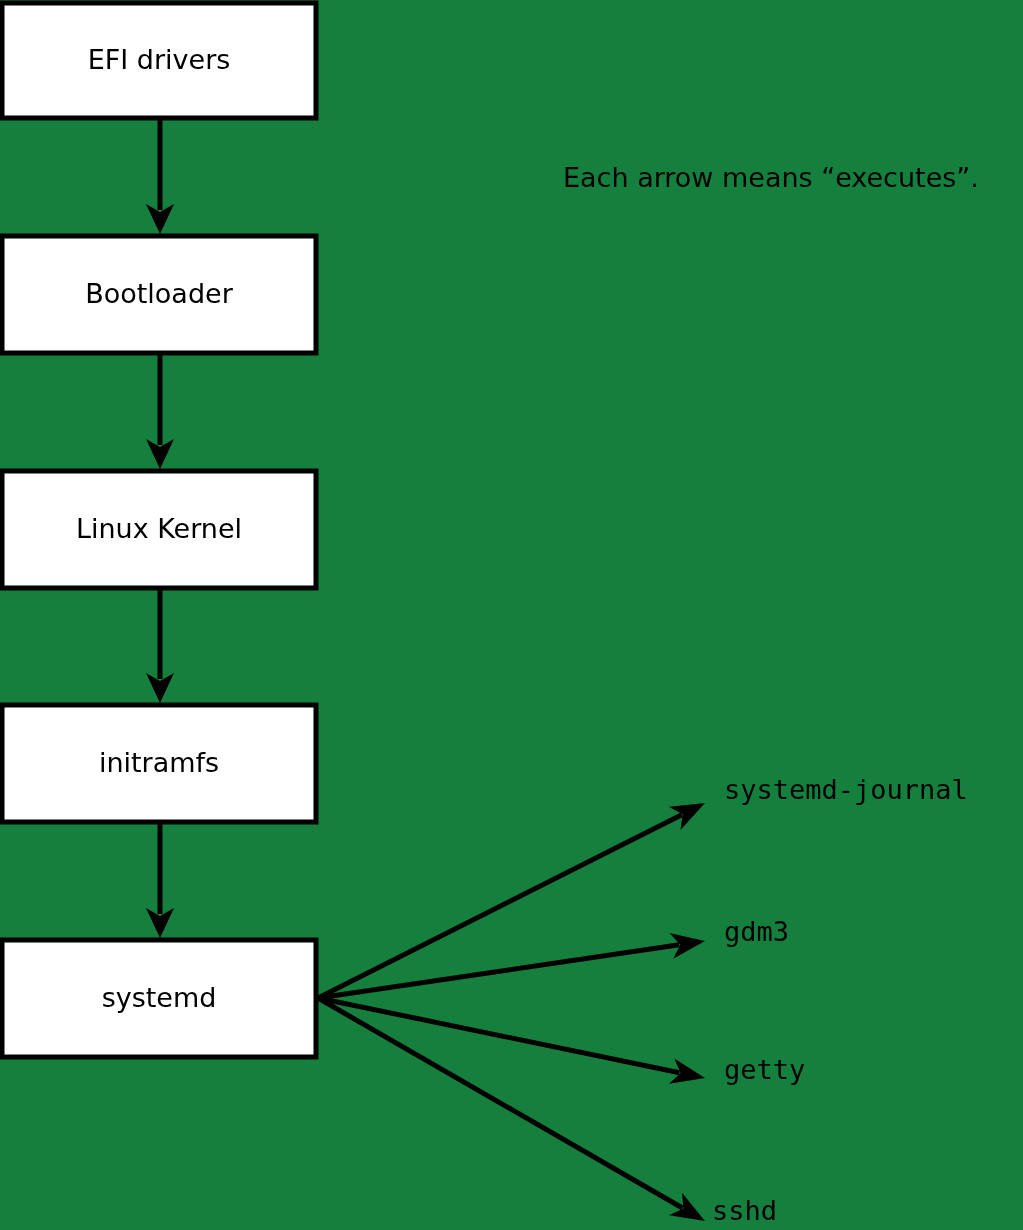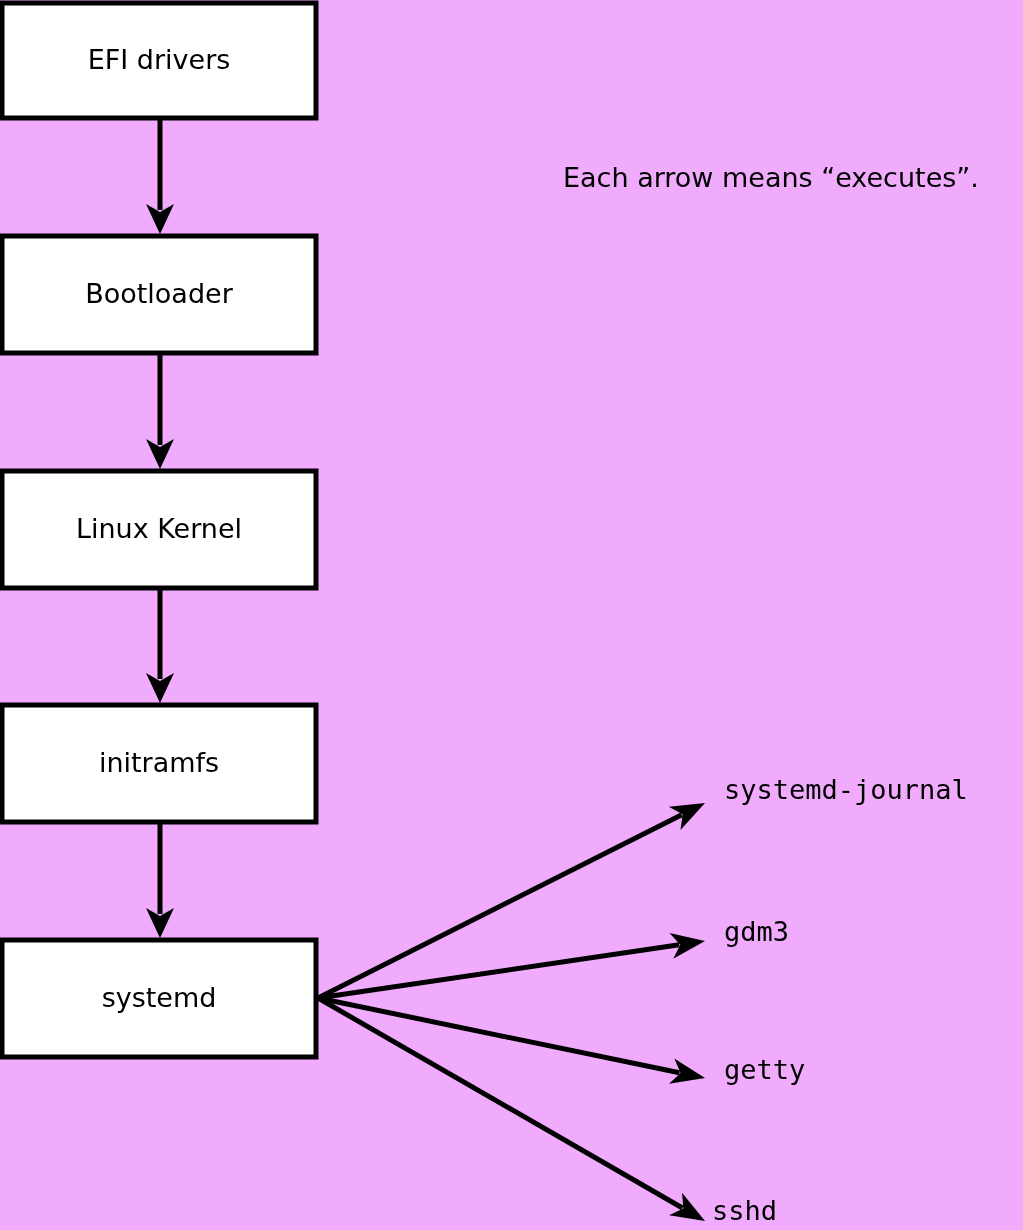--- a/index.html
+++ b/index.html
@@ -5,21 +5,21 @@
 <style>
   html, body {
     margin: 0;
     padding: 0;
     background: #ffffff;
   }
   #canvas {
     position: relative;
     width: 1023px;
     height: 1230px;
-    background: #f0abfc;
+    background: #15803d;
     overflow: hidden;
     font-family: "DejaVu Sans", sans-serif;
   }
   #diagram-svg {
     position: absolute;
     left: 0;
     top: 0;
     width: 1023px;
     height: 1230px;
   }

